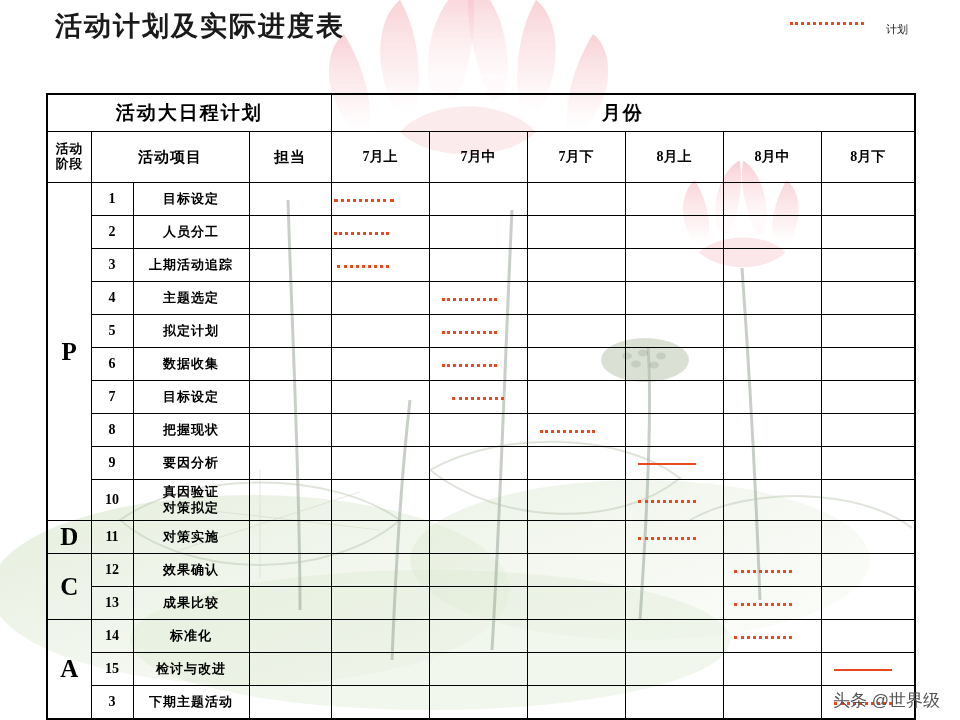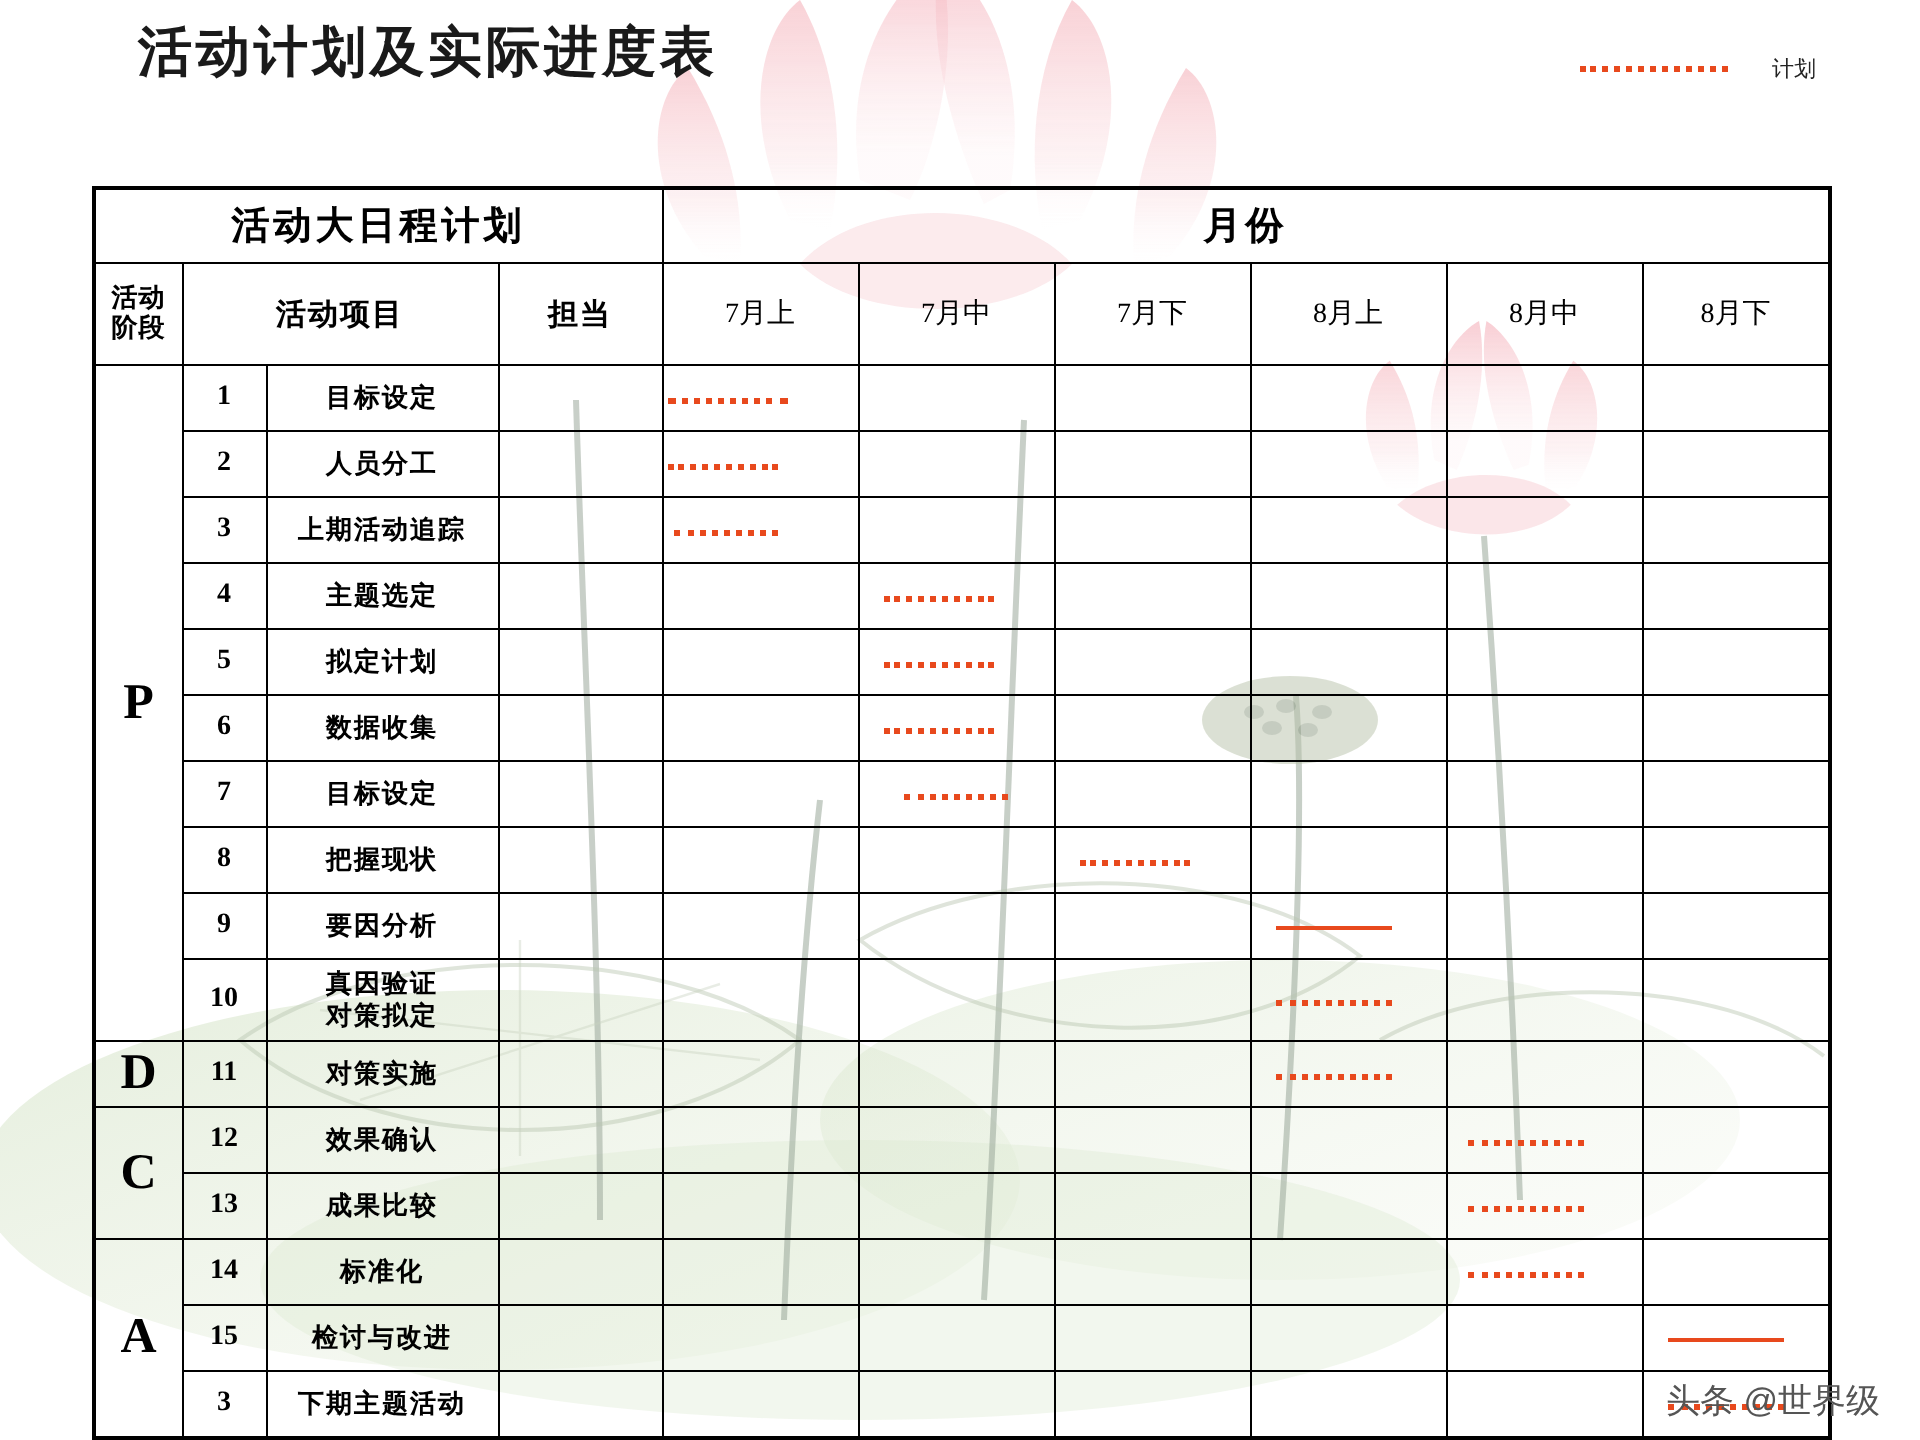--- a/index.html
+++ b/index.html
@@ -19,42 +19,41 @@
   #bg {
     position: absolute;
     inset: 0;
     z-index: 0;
     pointer-events: none;
   }
 
   
   #title {
     position: absolute;
-    left: 69px;
+    left: 55px;
     top: 8px;
     font-size: 27px;
     font-weight: bold;
     letter-spacing: 2px;
     color: #1a1a1a;
     z-index: 3;
     font-family: "Liberation Serif", serif;
   }
 
   
   #legend {
     position: absolute;
     right: 52px;
     top: 22px;
     z-index: 3;
     font-size: 11px;
     color: #333;
   }
   .legend-row {
     display: flex;
-    align-items: center;
     height: 24px;
   }
   .legend-swatch {
     width: 74px;
     height: 0;
     margin-right: 22px;
   }
   .legend-swatch.plan {
     border-top: 3px dotted #e8491d;
   }
@@ -106,21 +105,21 @@
     letter-spacing: 1px;
   }
   .hdr-stage {
     font-size: 13px;
     font-weight: bold;
     line-height: 1.15;
     letter-spacing: 0.5px;
   }
   .hdr-month {
     font-size: 14px;
-    font-weight: normal;
+    font-weight: bold;
   }
   .stage-cell {
     font-size: 25px;
     font-weight: bold;
     font-family: "Liberation Serif", serif;
   }
   .no-num {
     font-size: 14px;
     font-weight: bold;
   }

